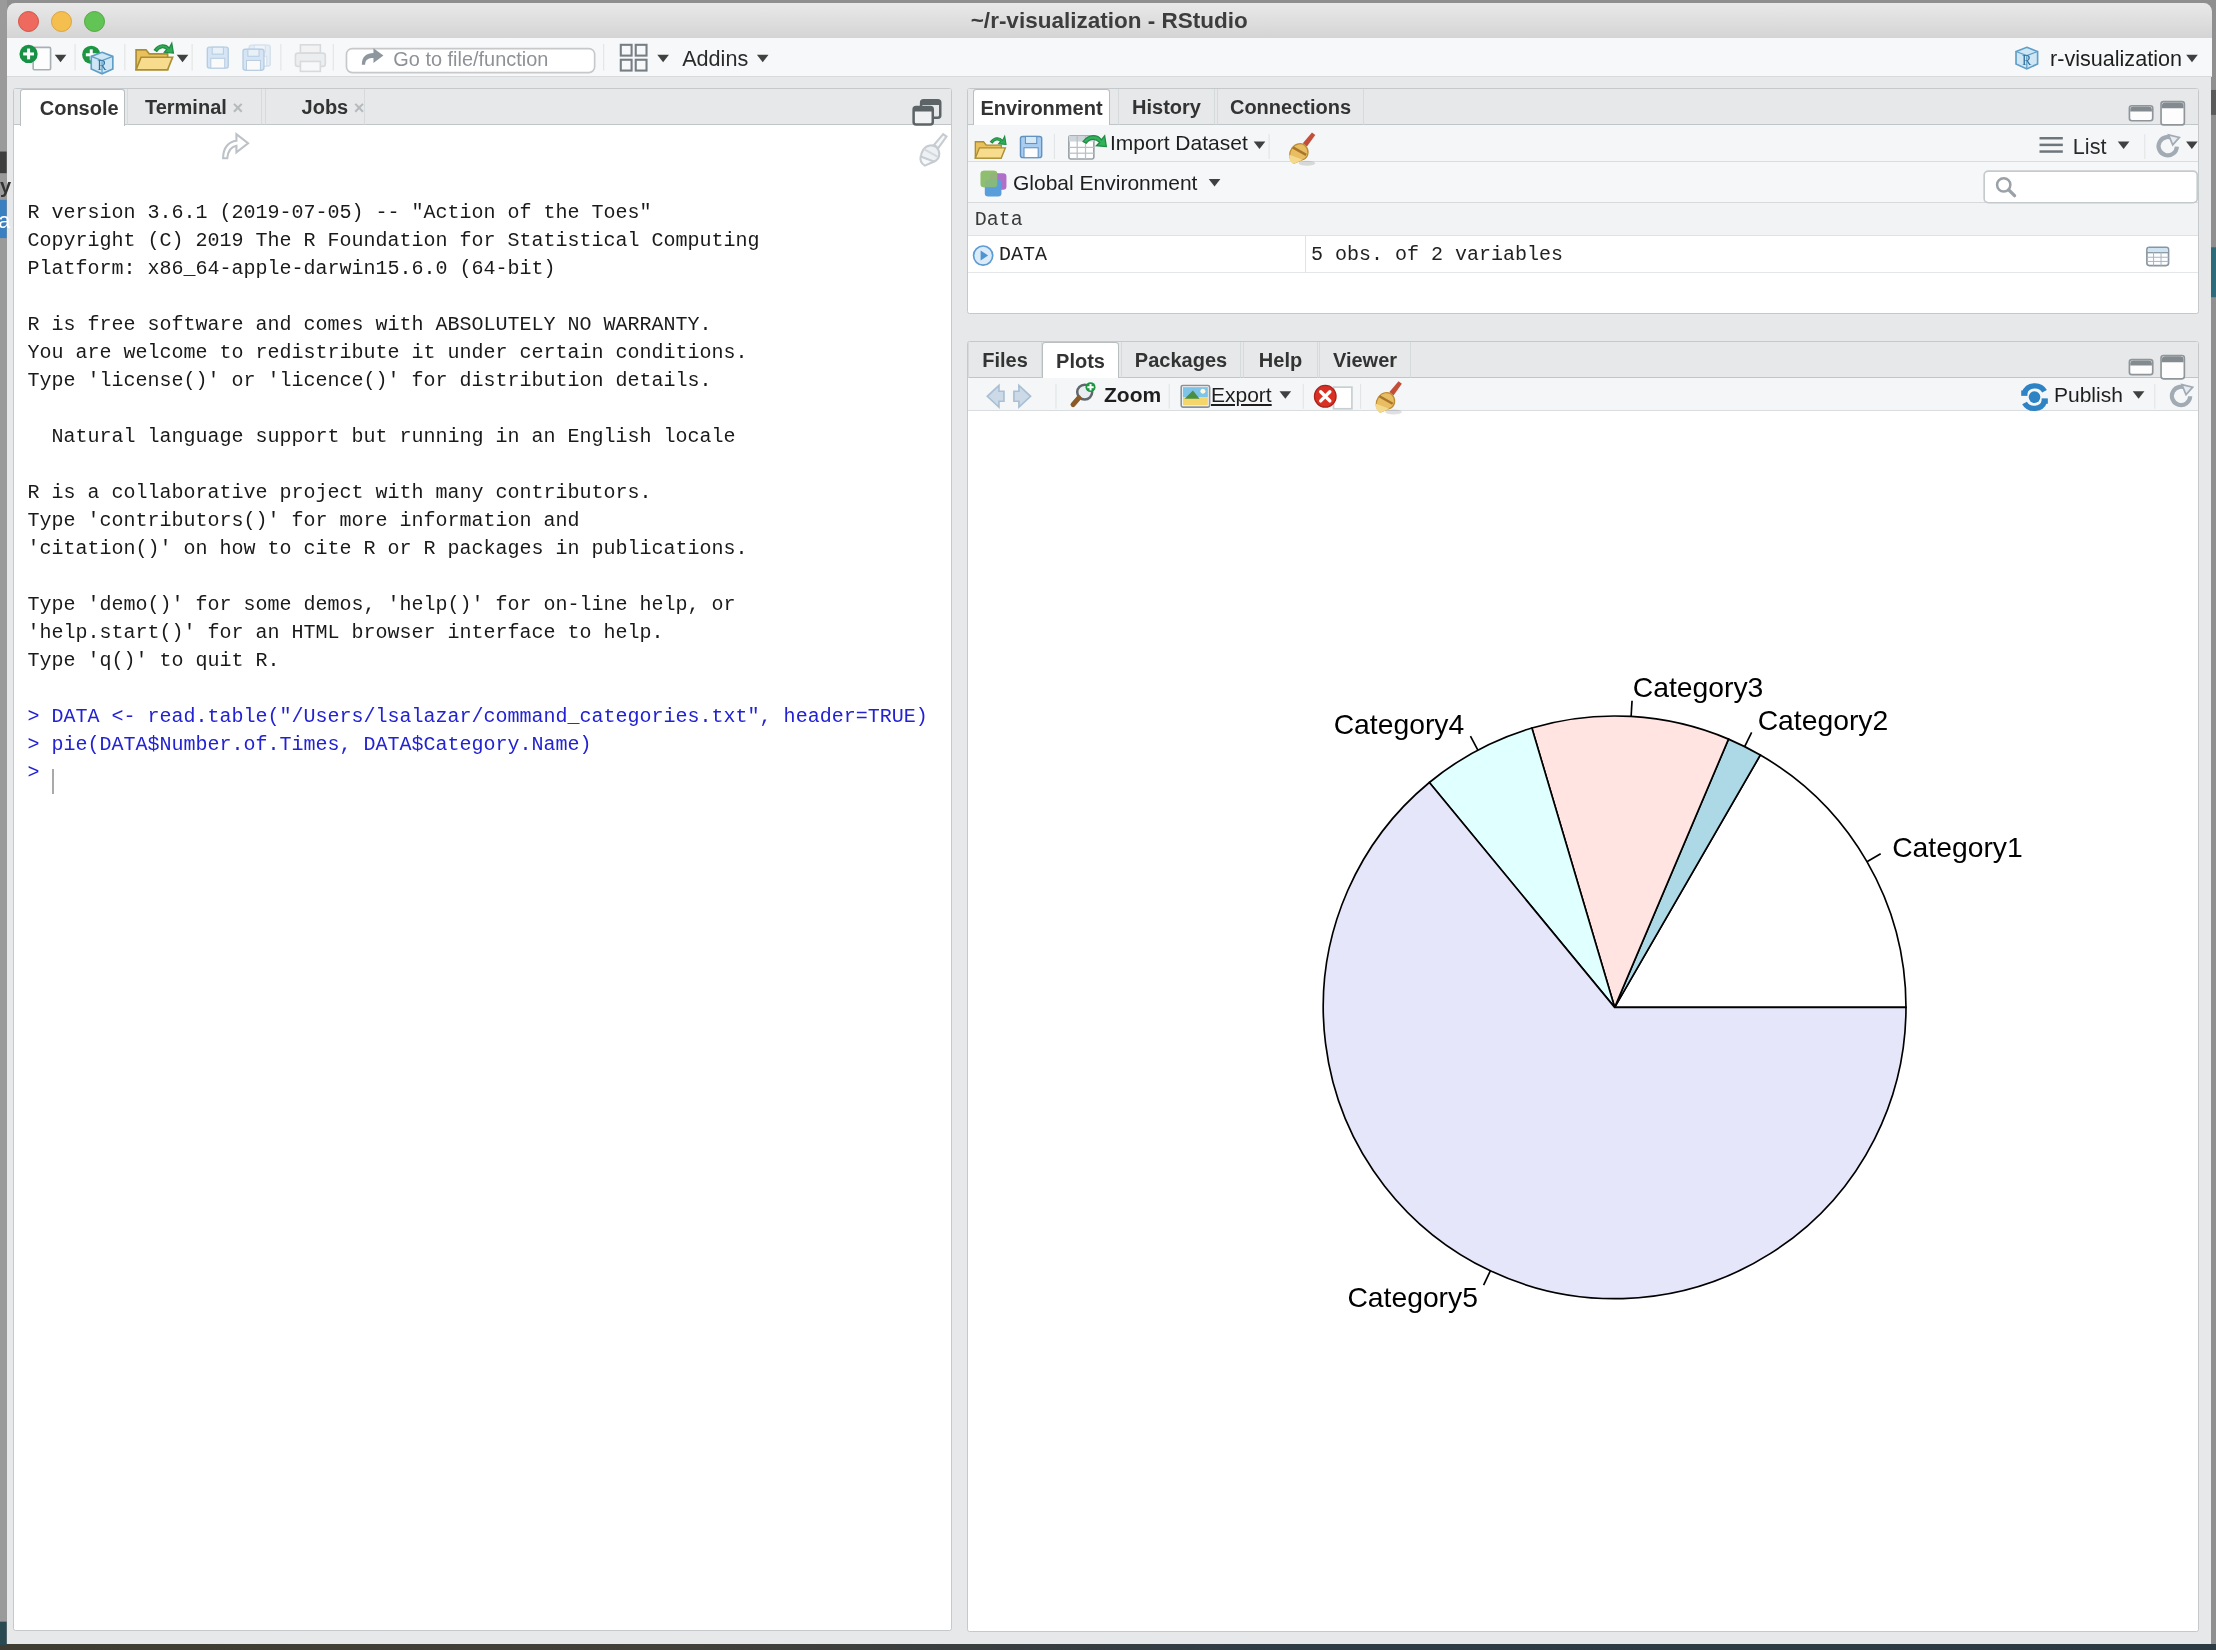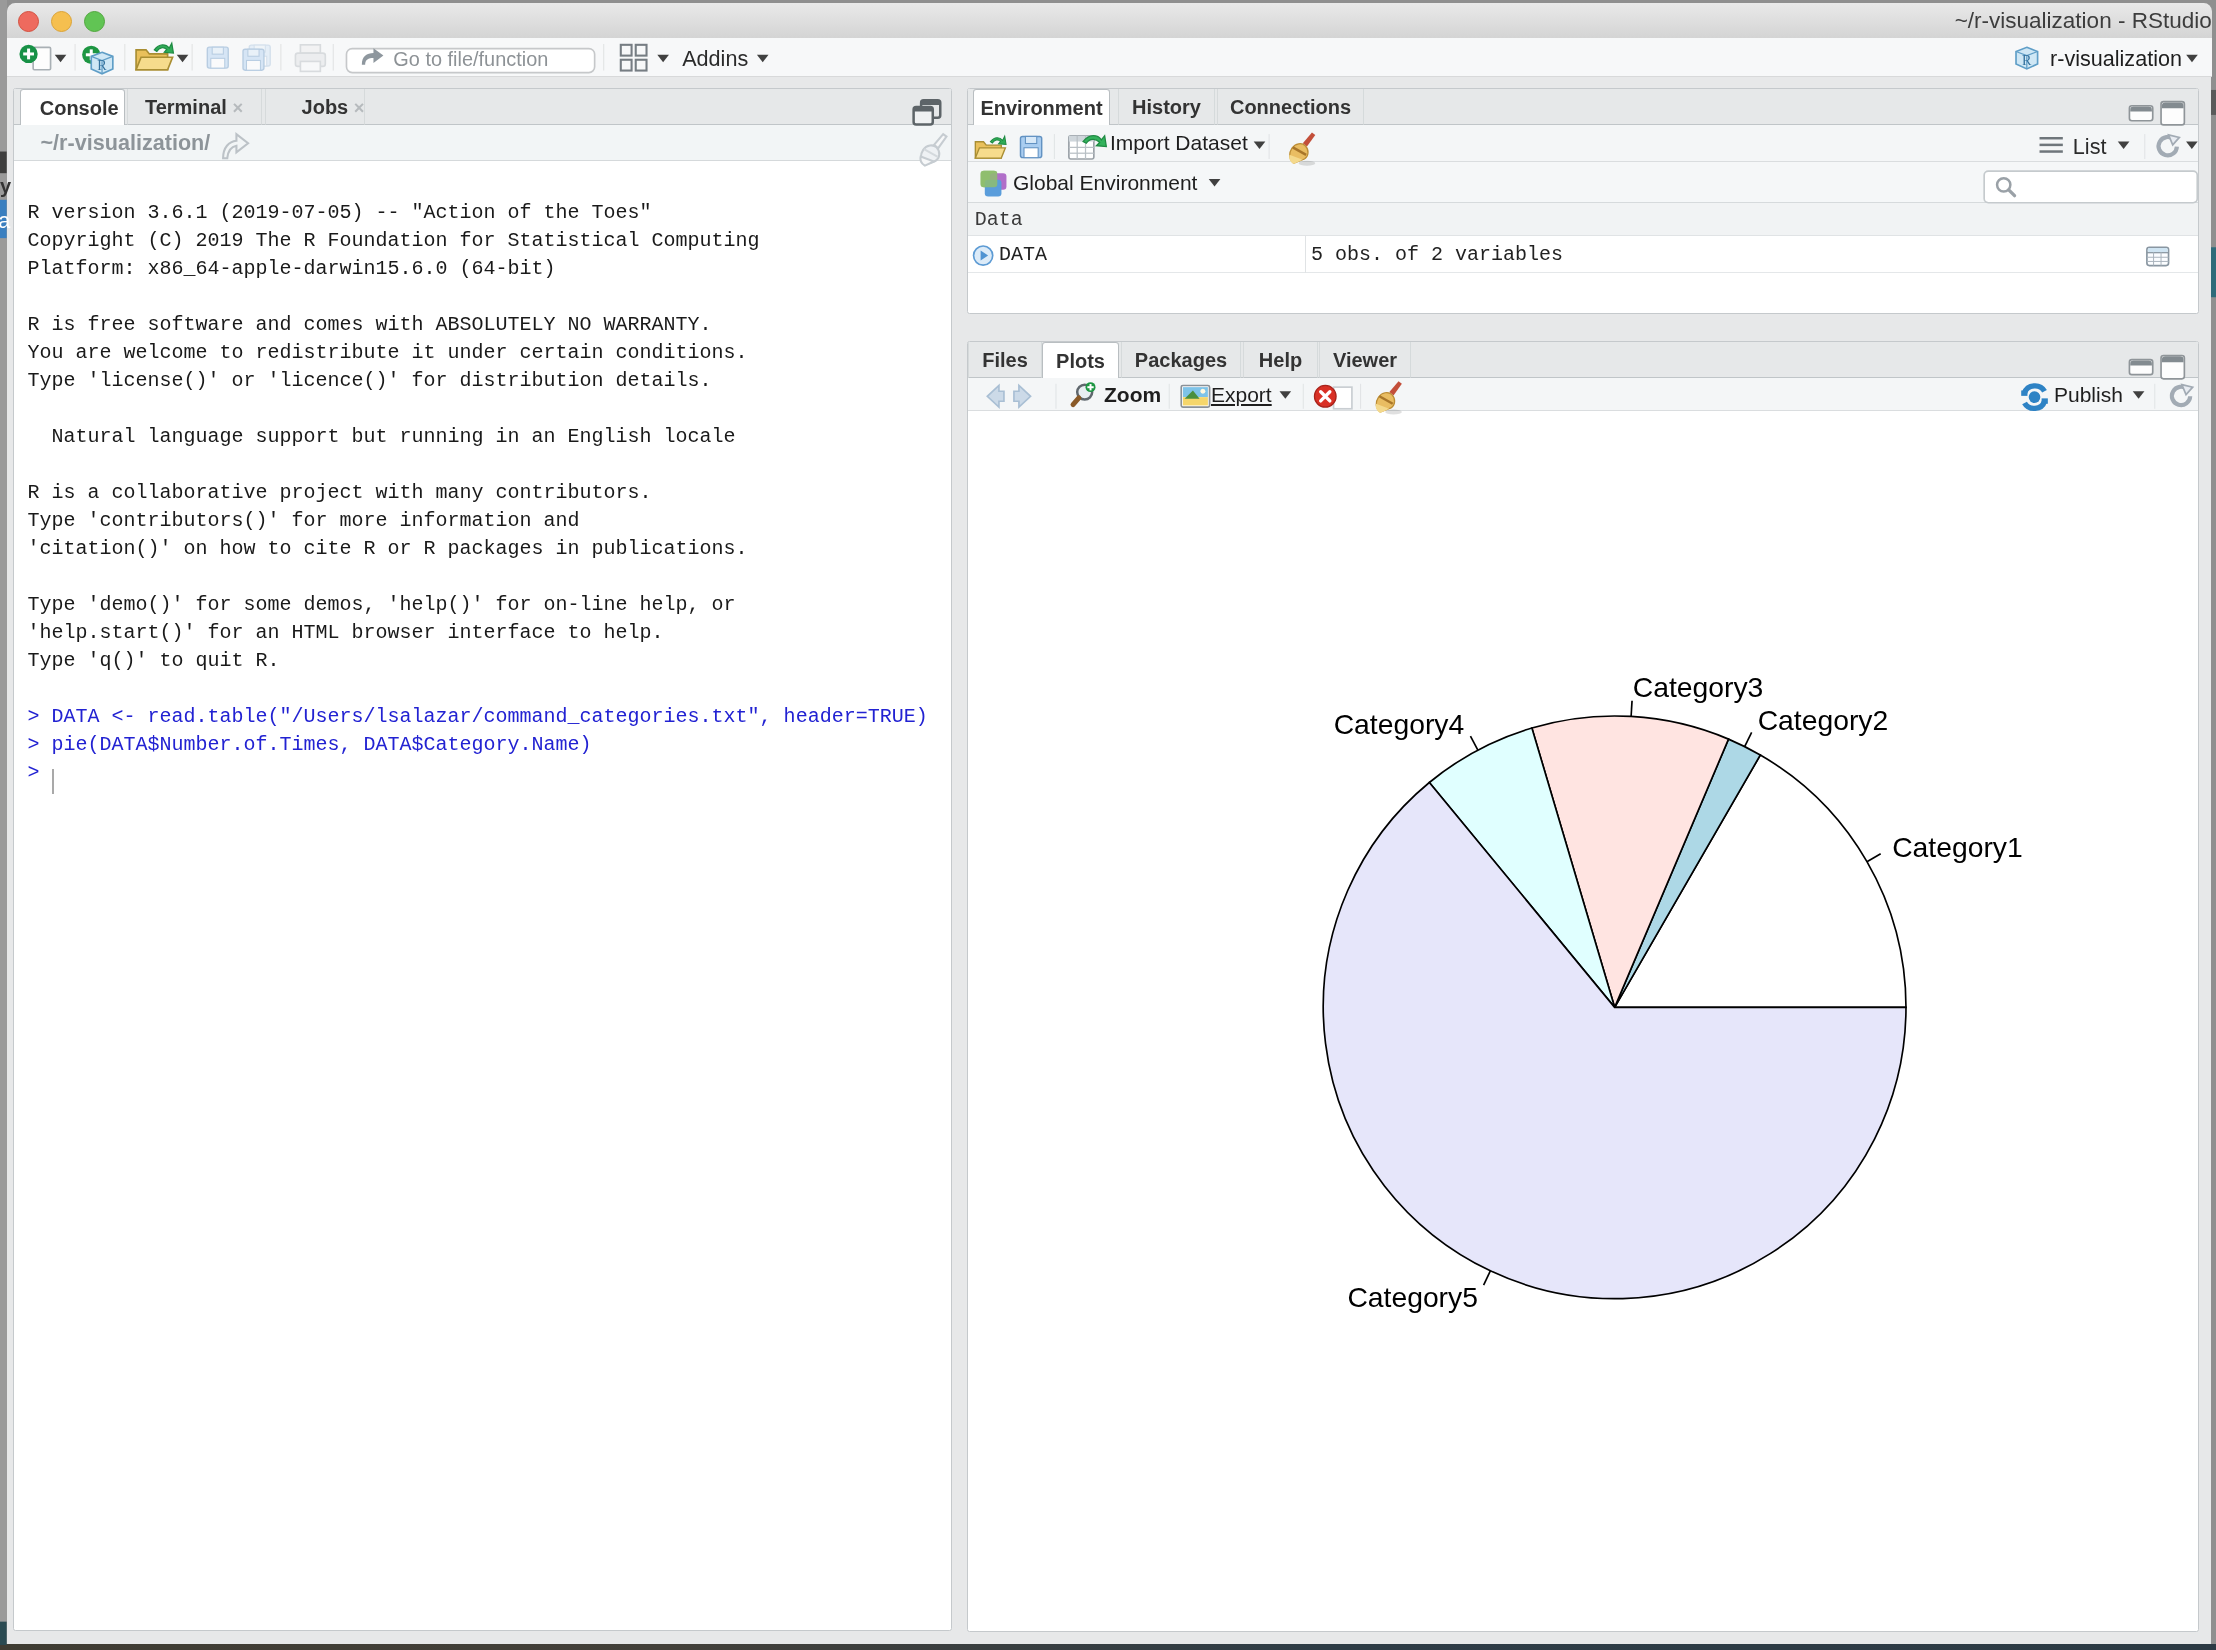--- a/index.html
+++ b/index.html
@@ -7,21 +7,21 @@
   body { position:relative; background:#e7e8e9; font-family:"Liberation Sans", sans-serif; }
   .abs { position:absolute; }
   
   #deskL { left:0; top:0; width:6.7px; height:1650px; background:#9a9a9a; }
   #deskR { left:2211px; top:0; width:5px; height:1650px; background:#8f8f8f; }
   #deskB { left:0; top:1644px; width:2216px; height:6.7px; background:linear-gradient(90deg,#3f3c33 0%,#43403a 30%,#2e3c46 60%,#2c3a44 100%); }
   
   #win { left:6.7px; top:2.5px; width:2205px; height:1641px; background:#e7e8e9; border-radius:8.3px 8.3px 0 0; }
   #titlebar { left:6.7px; top:2.5px; width:2205px; height:36px; background:linear-gradient(#e9e9e9,#d4d4d4); border-bottom:0.8px solid #b2b2b2; border-radius:8.3px 8.3px 0 0; }
   .light { top:10.8px; width:21px; height:21px; border-radius:50%; }
-  #title { top:8.3px; left:6.7px; width:2205px; text-align:right; font-size:22.5px; color:#3d3d3d; }
+  #title { top:8.3px; left:6.7px; width:2205px; text-align:center; font-size:22.5px; color:#3d3d3d;font-weight:bold; }
   #toolbar { left:6.7px; top:38px; width:2205px; height:39px; background:#f7f8f9; border-bottom:0.8px solid #d8d9da; }
   
   .pane { background:#fff; border:1.7px solid #c5c9cc; border-radius:2.5px; }
   #consolePane { left:12.5px; top:88px; width:939px; height:1543px; }
   #envPane  { left:967px; top:88px; width:1232px; height:226px; }
   #plotPane { left:967px; top:341px; width:1232px; height:1291px; }
   .tabbar { position:absolute; left:0; top:0; width:100%; height:36px; background:#e6e8e9; border-bottom:0.8px solid #c0c5c8; }
   .tab { position:absolute; top:0px; height:36px; font-weight:bold; font-size:20px; color:#333; text-align:center; line-height:36px; box-shadow:inset -0.8px 0 0 #d2d6d8, inset 0.8px 0 0 #d2d6d8; }
   .tab.active { background:#fff; border:0.8px solid #b9bec1; border-bottom:none; border-radius:3.3px 3.3px 0 0; height:37px; box-shadow:none; }
   .x { color:#b6babd; font-weight:bold; font-size:18.3px; }
@@ -120,23 +120,20 @@
   <use href="#cubeR" x="2424" y="56"></use>
   <text x="2466" y="79" font-size="26" fill="#1e1e1e">r-visualization</text>
   <use href="#caret" x="2630" y="66"></use>
 </svg>
 
 <div id="consolePane" class="abs pane">
   <div class="tabbar"></div>
   <div class="tab active" style="left:6.7px; width:105px;padding-left:13px;">Console</div>
   <div class="tab" style="left:113px; width:135px;">Terminal <span class="x">×</span></div>
   <div class="tab" style="left:251px; width:100px;text-align:right;">Jobs <span class="x">×</span></div>
-  <div class="abs" id="locbar" style="left:0;top:36px;width:100%;height:36px;background:#f2f5f6;border-bottom:0.8px solid #d5d9db;">
-     <span style="position:absolute;left:27px;top:5px;font-size:21.6px;font-weight:bold;color:#8d9499;">~/r-visualization/</span>
-  </div>
   <div class="abs mono" id="constext" style="left:14px; top:110px; font-size:20px; line-height:28px; color:#1a1a1a; white-space:pre;">R version 3.6.1 (2019-07-05) -- "Action of the Toes"
 Copyright (C) 2019 The R Foundation for Statistical Computing
 Platform: x86_64-apple-darwin15.6.0 (64-bit)
 
 R is free software and comes with ABSOLUTELY NO WARRANTY.
 You are welcome to redistribute it under certain conditions.
 Type 'license()' or 'licence()' for distribution details.
 
   Natural language support but running in an English locale
 

